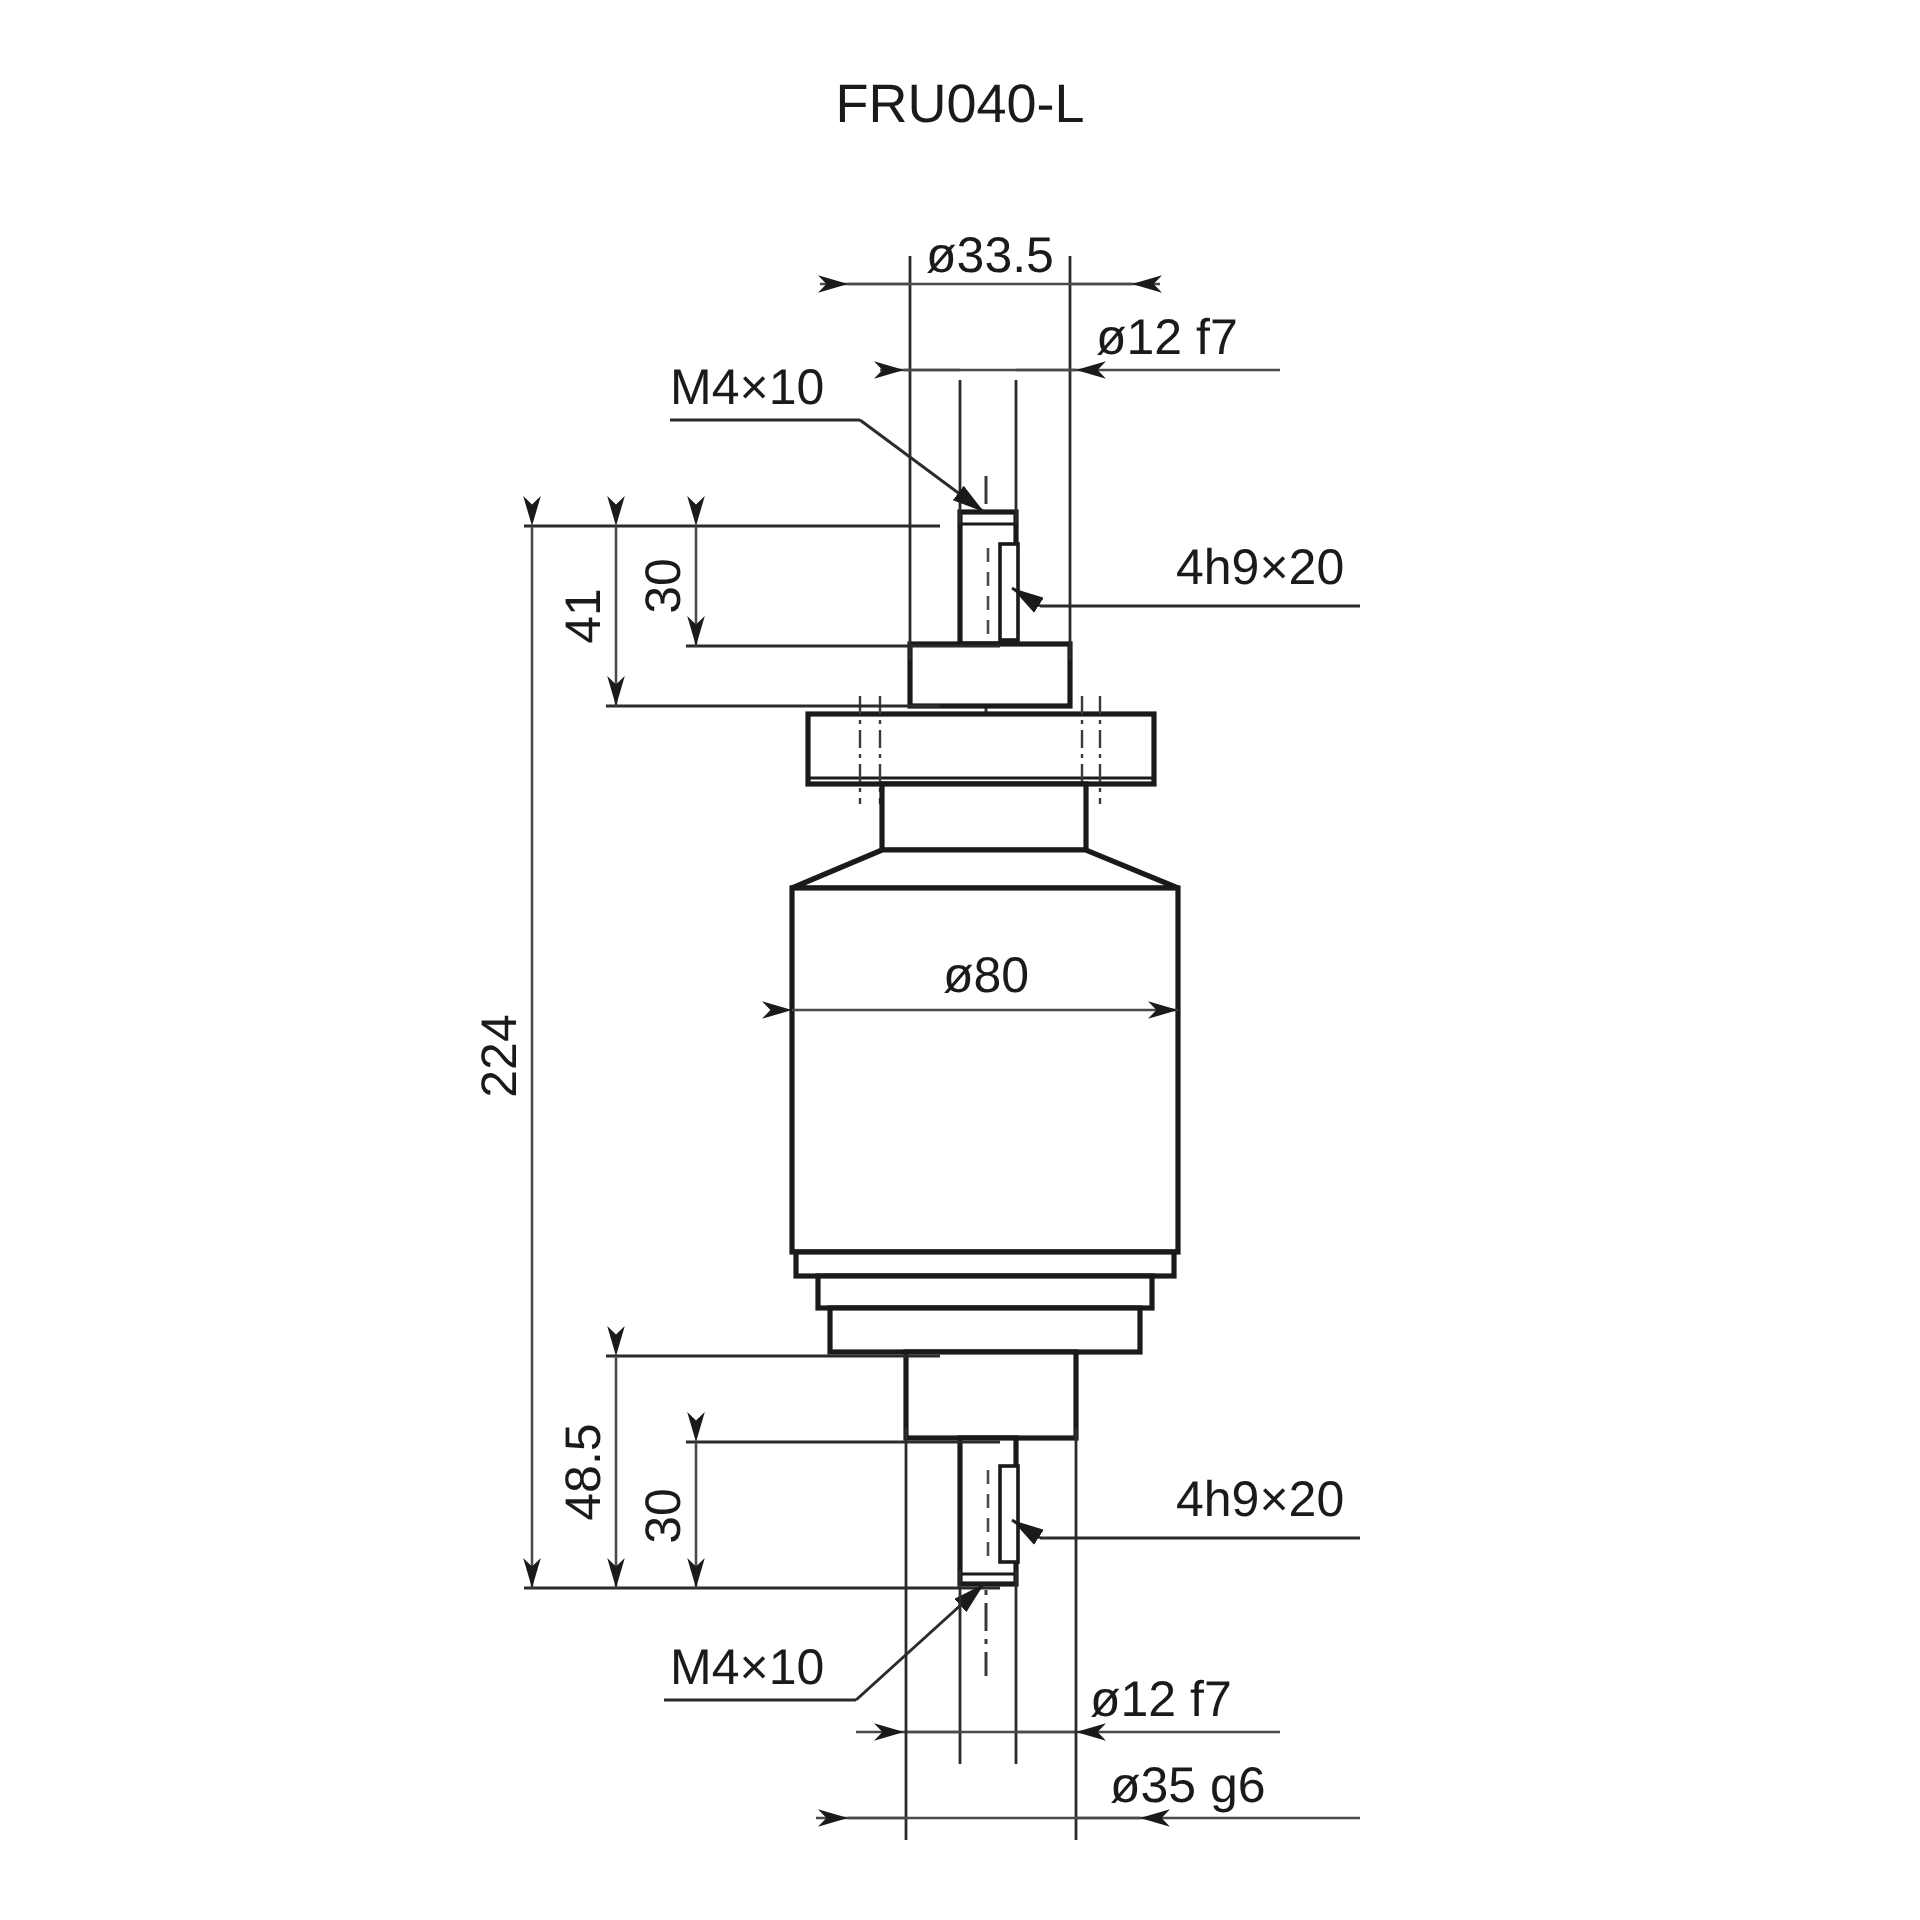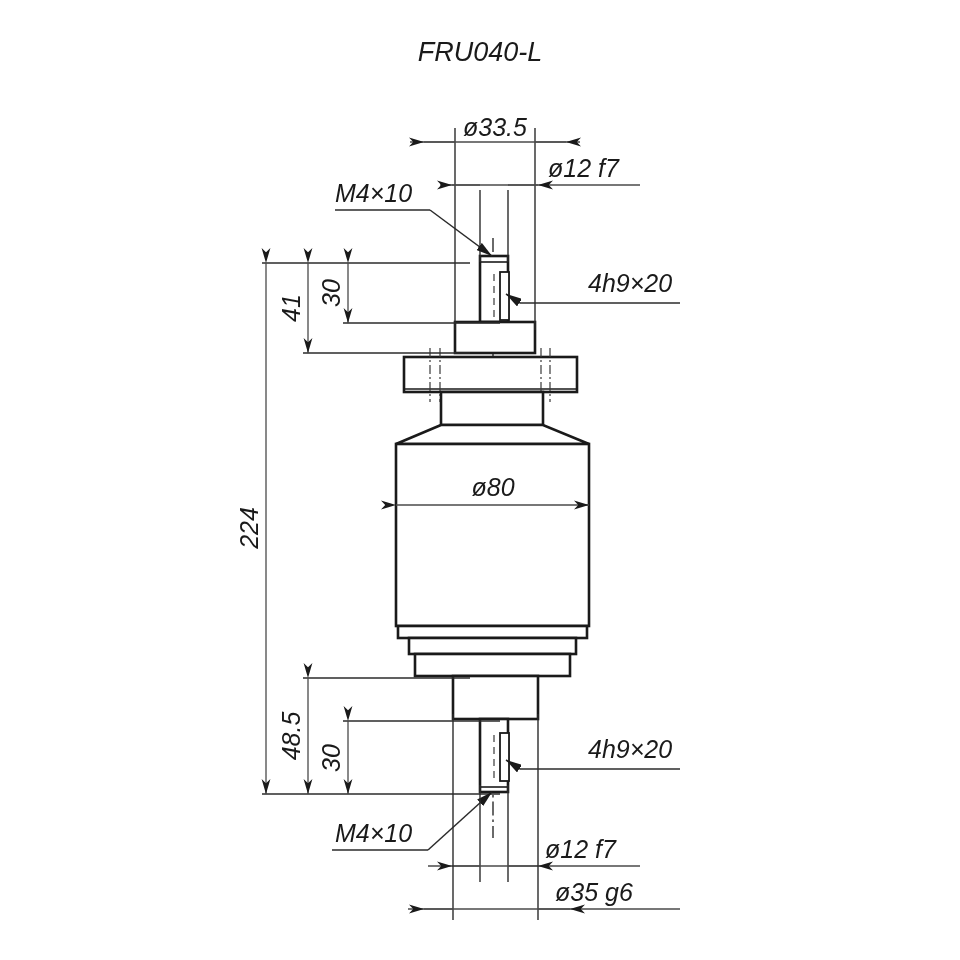--- a/index.html
+++ b/index.html
@@ -13,21 +13,20 @@
     font-family: "Liberation Sans", sans-serif;
     color: #1a1a1a;
     overflow: hidden;
     position: relative;
   }
   #drawing-root {
     position: absolute;
     left: 0; top: 0;
     width: 960px;
     height: 724px;
-    font-style: italic;
   }
   svg#tech-drawing {
     display: block;
     width: 960px;
     height: 960px;
   }
   .outline {
     fill: #ffffff;
     stroke: #1a1a1a;
     stroke-width: 2.6;

